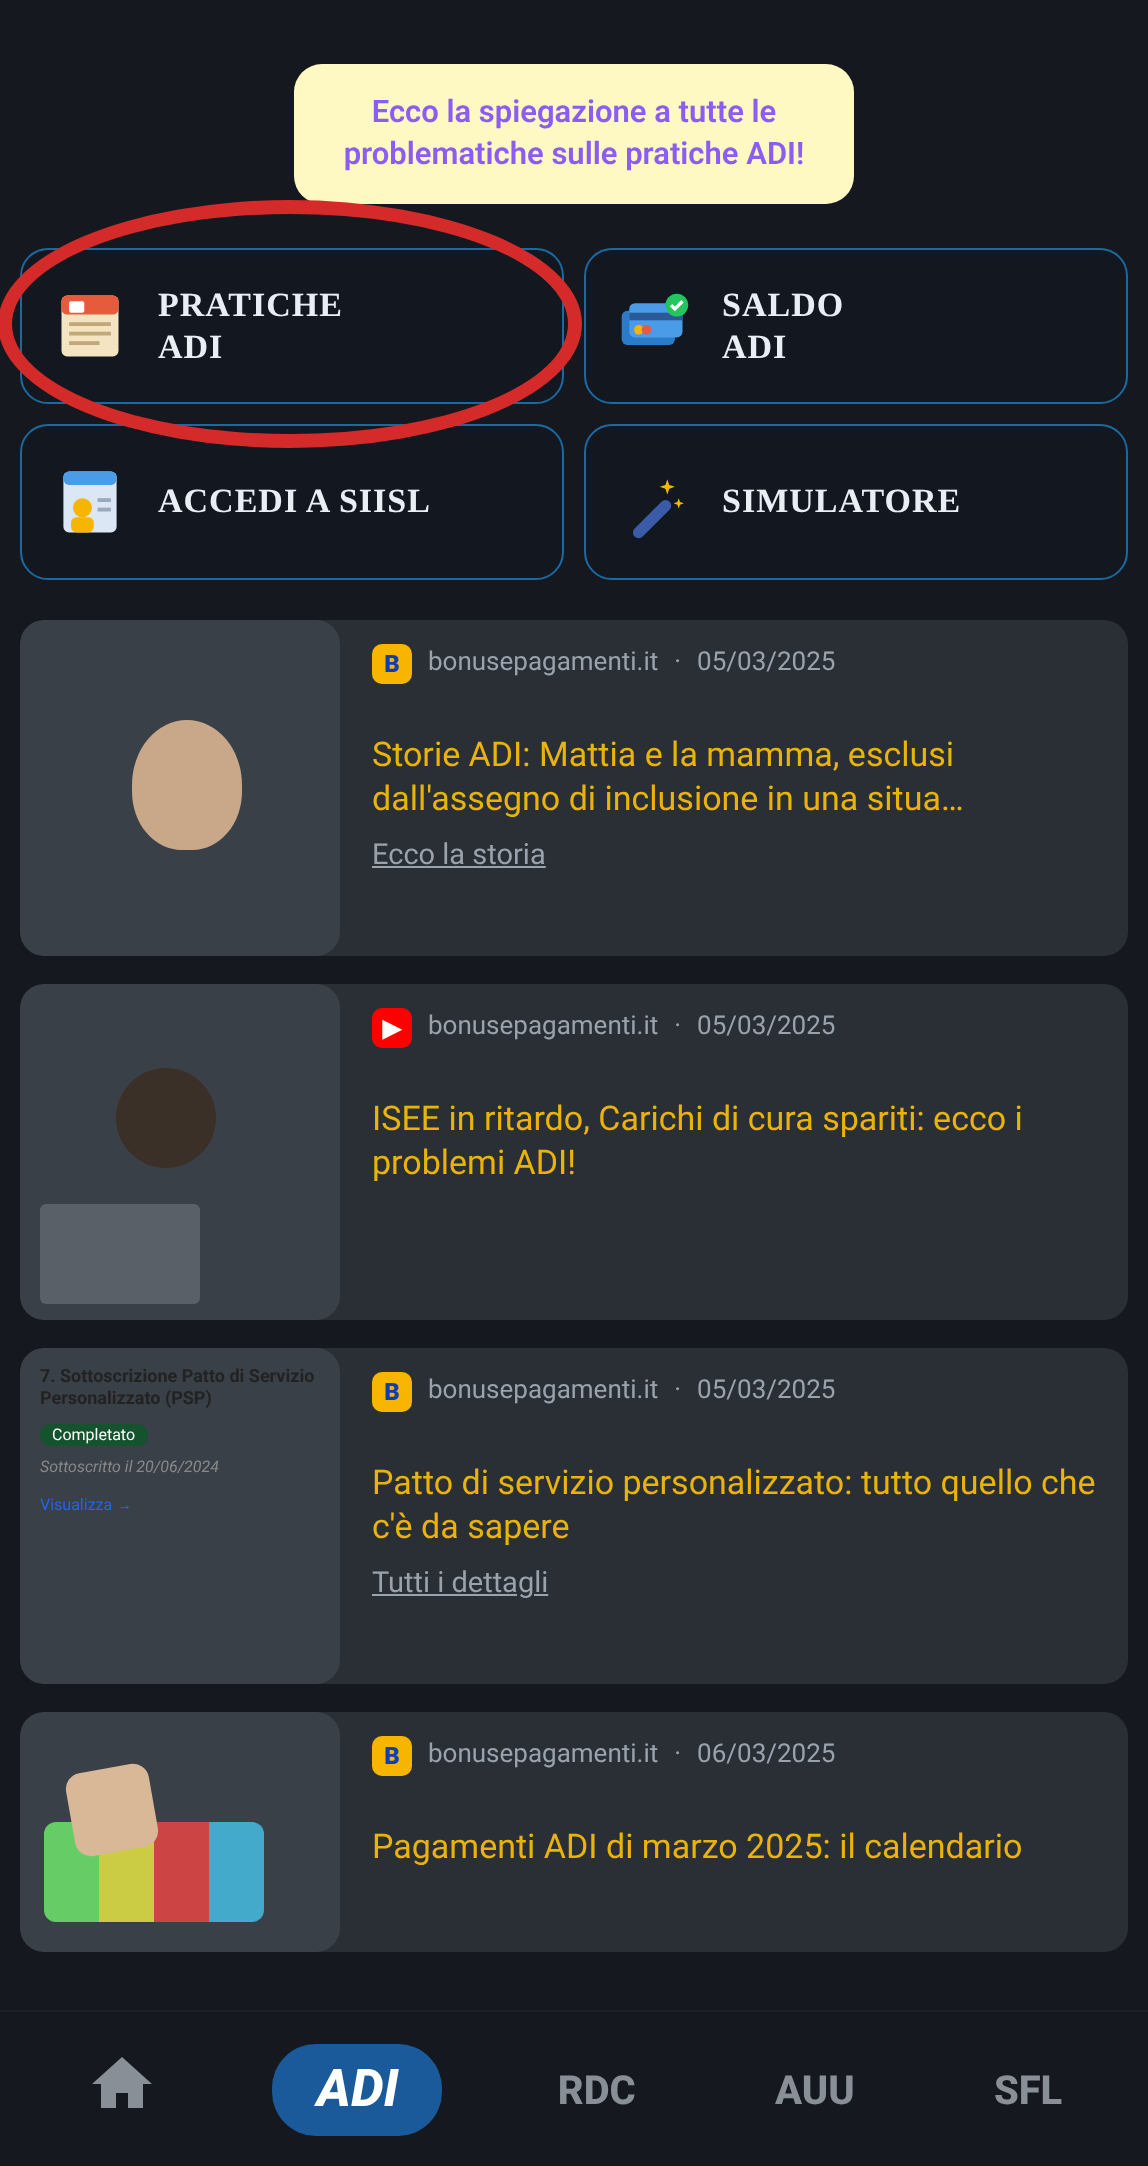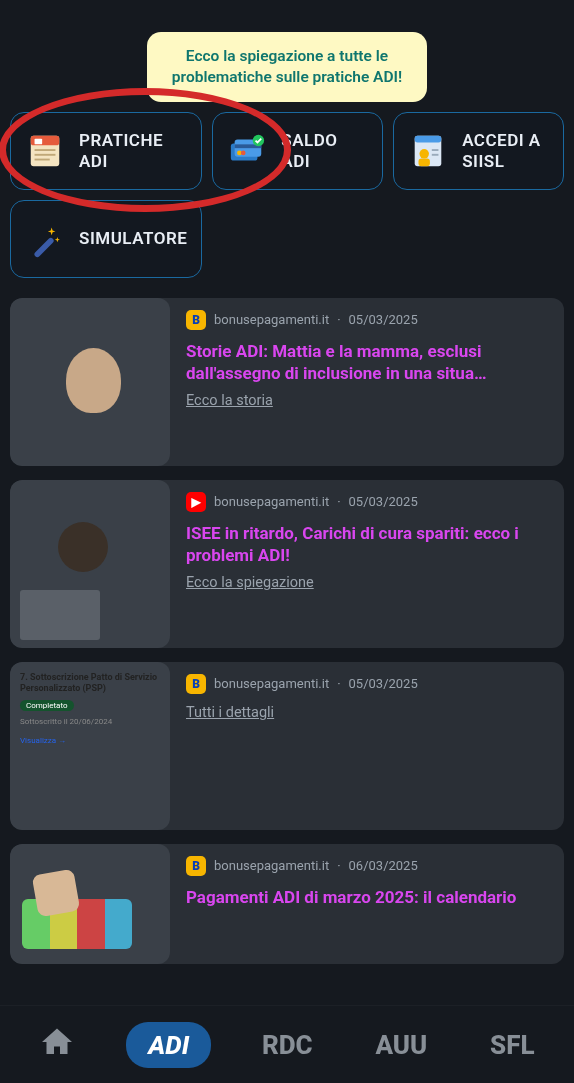--- a/index.html
+++ b/index.html
@@ -6,37 +6,38 @@
   body {
     width: 574px;
     height: 1083px;
     background: #15191f;
     font-family: -apple-system, BlinkMacSystemFont, "Segoe UI", Roboto, Arial, sans-serif;
     color: #fff;
     overflow: hidden;
     position: relative;
   }
   .banner {
-    margin: 32px auto 10px auto;
+    margin: 32px auto 22px auto;
     width: 280px;
     background: #fef9c3;
-    color: #0f766e;
+    color: #8b5cf6;
     text-align: center;
     padding: 14px 16px;
     border-radius: 14px;
     font-size: 15.5px;
     font-weight: 600;
     line-height: 1.35;
   }
   .grid {
     display: grid;
-    grid-template-columns: 1fr 1fr 1fr;
+    grid-template-columns: 1fr 1fr;
     gap: 10px;
     padding: 0 10px;
     margin-bottom: 20px;
+    font-family: Liberation Serif, serif;
   }
   .tile {
     border: 1.5px solid #1a69a0;
     border-radius: 14px;
     height: 78px;
     display: flex;
     align-items: center;
     padding: 0 14px;
     background: #131820;
     position: relative;
@@ -113,64 +114,65 @@
     display: flex;
     align-items: center;
     justify-content: center;
     font-size: 12px;
     font-weight: 900;
   }
   .src-b { background: #f7b500; color: #0a3fb5; }
   .src-yt { background: #ff0000; color: #fff; }
   .card .title {
     font-size: 17px;
-    font-weight: 700;
-    color: #d946ef;
+    font-weight: 400;
+    color: #eab308;
     line-height: 1.3;
     margin-bottom: 8px;
     display: -webkit-box;
     -webkit-line-clamp: 2;
     -webkit-box-orient: vertical;
     overflow: hidden;
+    margin-top: 15px;
   }
   .card .subtitle {
     font-size: 14.5px;
     color: #9aa3ad;
     text-decoration: underline;
   }
   
   .thumb1 { background: linear-gradient(135deg, #4a3836 0%, #2a2218 100%); }
   .thumb1::after { content:""; position:absolute; top:30%; left:35%; width:55px; height:65px; background:#c8a888; border-radius:50% 50% 45% 45%; }
   .thumb2 { background: linear-gradient(180deg, #e8e4de 0%, #cfc9c0 100%); }
   .thumb2::after { content:""; position:absolute; top:25%; left:30%; width:50px; height:50px; background:#3a3028; border-radius:50%;}
   .thumb2::before { content:""; position:absolute; bottom:8px; left:10px; width:80px; height:50px; background:#5a6068; border-radius:3px;}
   .thumb3 { background:#fff; color:#222; padding:10px; font-size:9px; }
   .thumb3 .t3-title { font-weight:700; margin-bottom:4px; font-size:9px; line-height:1.2;}
   .thumb3 .t3-badge { display:inline-block; background:#14532d; color:#fff; border-radius:10px; padding:1px 6px; font-size:8px; margin-top:3px;}
-  .thumb3 .t3-sub { color:#888; margin-top:6px; font-size:8px;}
+  .thumb3 .t3-sub { color:#888; margin-top:6px; font-size:8px;font-style:italic;}
   .thumb3 .t3-link { color:#2563eb; margin-top:10px; font-size:8px;}
   .thumb4 { background: linear-gradient(145deg, #6aa9d8 0%, #3a6a90 70%); }
   .thumb4::before { content:""; position:absolute; bottom:15px; left:12px; width:110px; height:50px; background:linear-gradient(90deg,#6c6 0%,#6c6 25%,#cc4 25%,#cc4 50%,#c44 50%,#c44 75%,#4ac 75%); border-radius:6px;}
   .thumb4::after { content:""; position:absolute; top:28px; left:25px; width:42px; height:42px; background:#d8b896; border-radius:8px; transform:rotate(-10deg);}
   
   .bottom-nav {
     position: absolute;
     bottom: 0;
     left: 0;
     right: 0;
     height: 78px;
     background: #15191f;
     display: flex;
     align-items: center;
     justify-content: space-around;
     padding: 0 8px;
     border-top: 1px solid rgba(255,255,255,0.03);
   }
   .nav-item {
-    font-size: 26px;
+    font-size: 20px;
     font-weight: 800;
     color: #888f97;
     cursor: pointer;
     padding: 8px 12px;
   }
   .nav-home svg { width: 36px; height: 36px; fill: #888f97; }
   .nav-active {
     background: #1a5a9a;
     color: #fff;
     border-radius: 22px;
@@ -272,38 +274,38 @@
   <div class="card">
     <div class="thumb thumb2"></div>
     <div class="body">
       <div class="meta">
         <span class="src-icon src-yt">▶</span>
         <span>bonusepagamenti.it</span>
         <span>·</span>
         <span>05/03/2025</span>
       </div>
       <div class="title">ISEE in ritardo, Carichi di cura spariti: ecco i problemi ADI!</div>
-      <div class="subtitle">Ecco la spiegazione</div>
     </div>
   </div>
 
   <div class="card">
     <div class="thumb thumb3">
       <div class="t3-title">7. Sottoscrizione Patto di Servizio Personalizzato (PSP)</div>
       <span class="t3-badge">Completato</span>
       <div class="t3-sub">Sottoscritto il 20/06/2024</div>
       <div class="t3-link">Visualizza →</div>
     </div>
     <div class="body">
       <div class="meta">
         <span class="src-icon src-b">B</span>
         <span>bonusepagamenti.it</span>
         <span>·</span>
         <span>05/03/2025</span>
       </div>
+      <div class="title">Patto di servizio personalizzato: tutto quello che c'è da sapere</div>
       <div class="subtitle">Tutti i dettagli</div>
     </div>
   </div>
 
   <div class="card" style="height:120px;">
     <div class="thumb thumb4" style="height:120px;"></div>
     <div class="body">
       <div class="meta">
         <span class="src-icon src-b">B</span>
         <span>bonusepagamenti.it</span>

